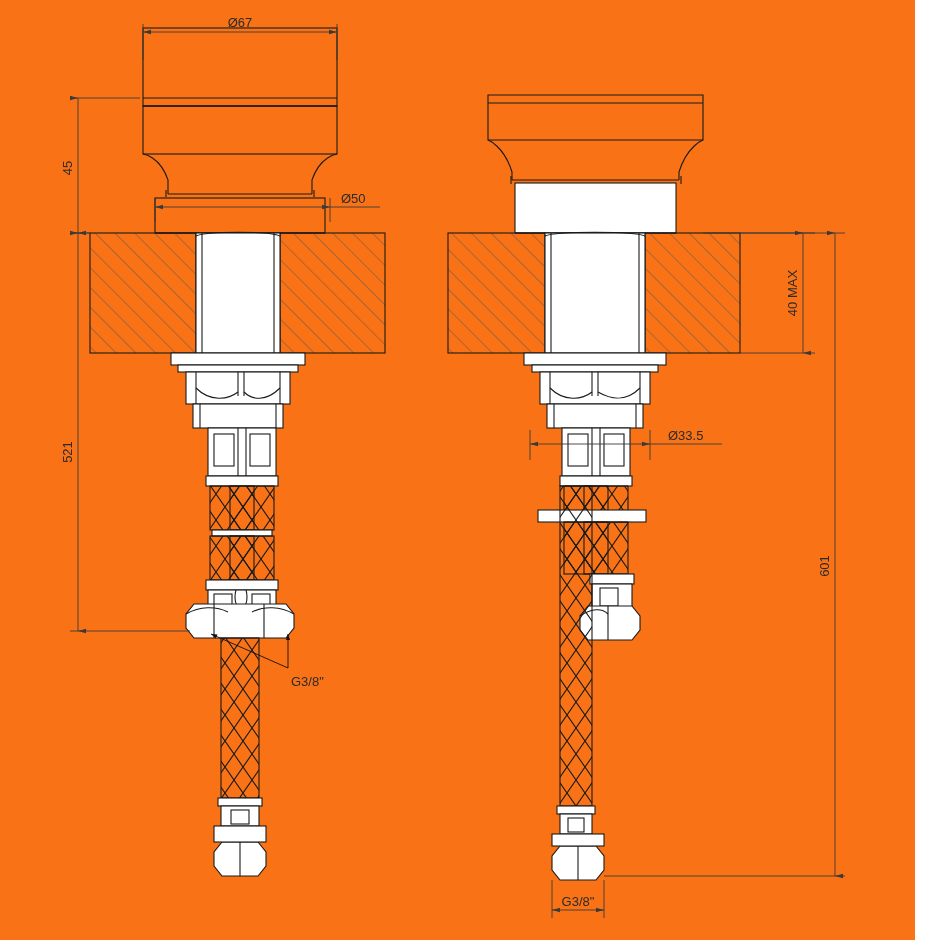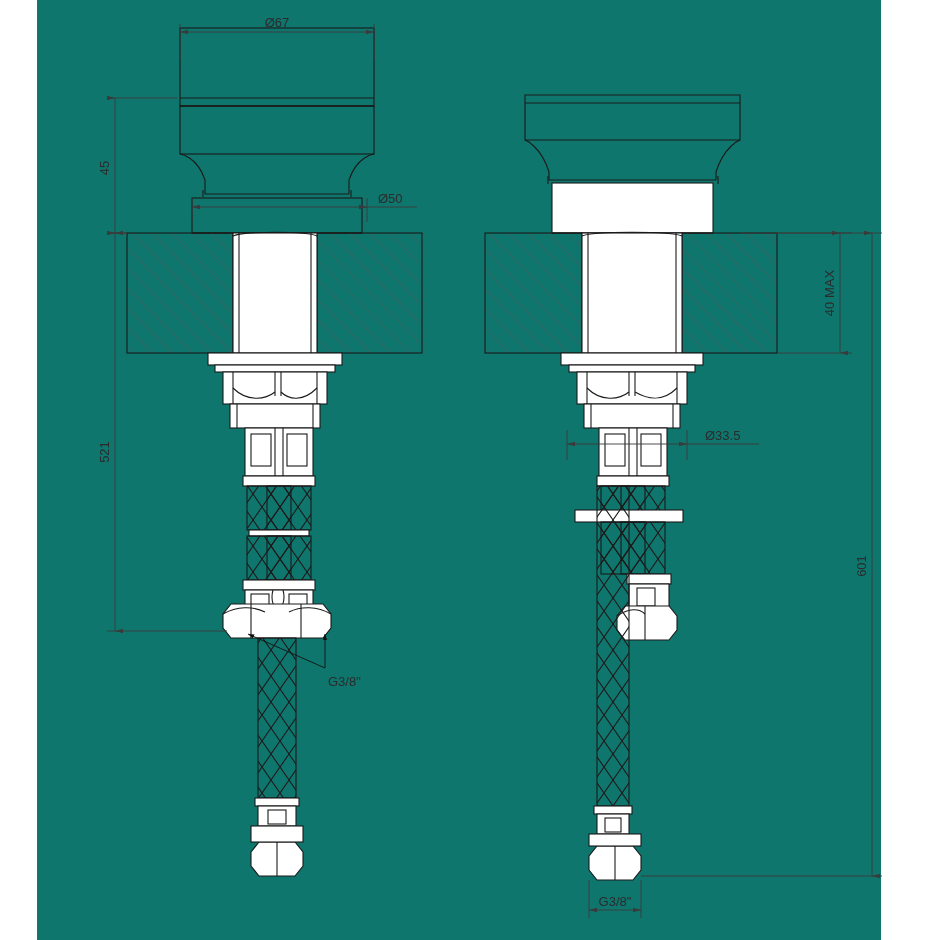--- a/index.html
+++ b/index.html
@@ -1,18 +1,18 @@
 <!DOCTYPE html>
 <html><head>
 <meta charset="utf-8">
 <style>
   html,body{margin:0;padding:0;background:#ffffff;}
   body{width:940px;height:940px;overflow:hidden;
        font-family:"Liberation Sans",sans-serif;}
-  #stage{position:relative;width:844px;height:940px;background:#0f766e;margin-left:37px;}
+  #stage{position:relative;width:915px;height:940px;background:#f97316;}
   svg{display:block;}
   .dimtext{font-family:"Liberation Sans",sans-serif;font-size:13px;fill:#2b2b2b;}
 </style>
 </head>
 <body>
 
 <div id="stage">
 <svg width="940" height="940" viewBox="0 0 940 940">
 
   <defs>

